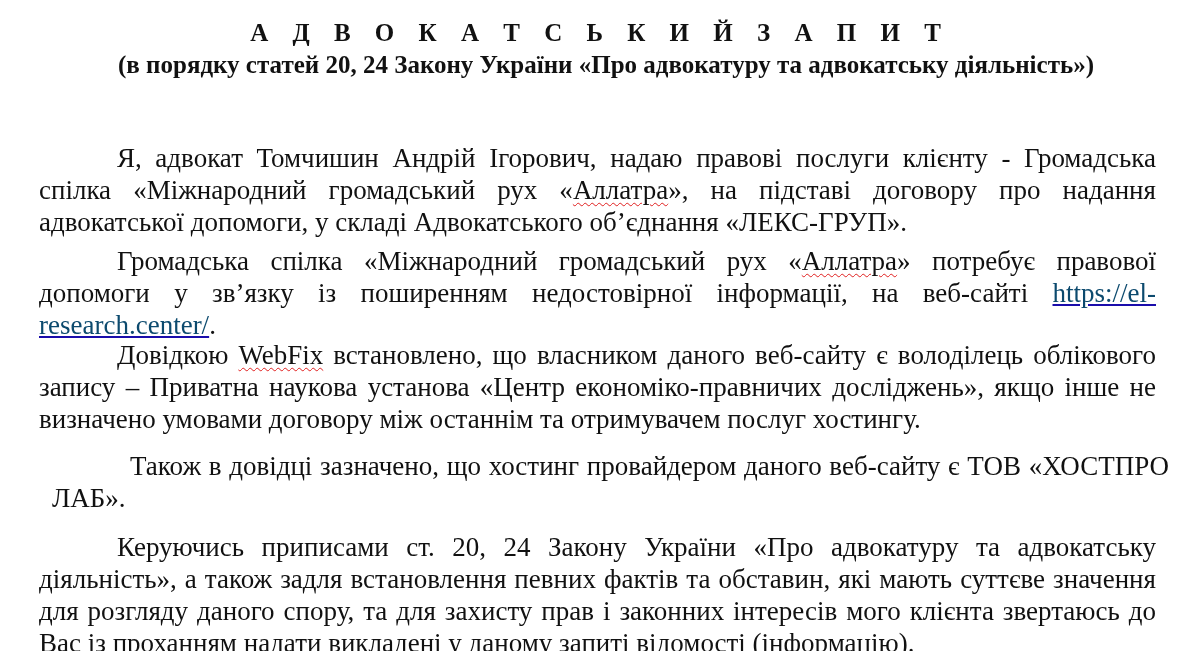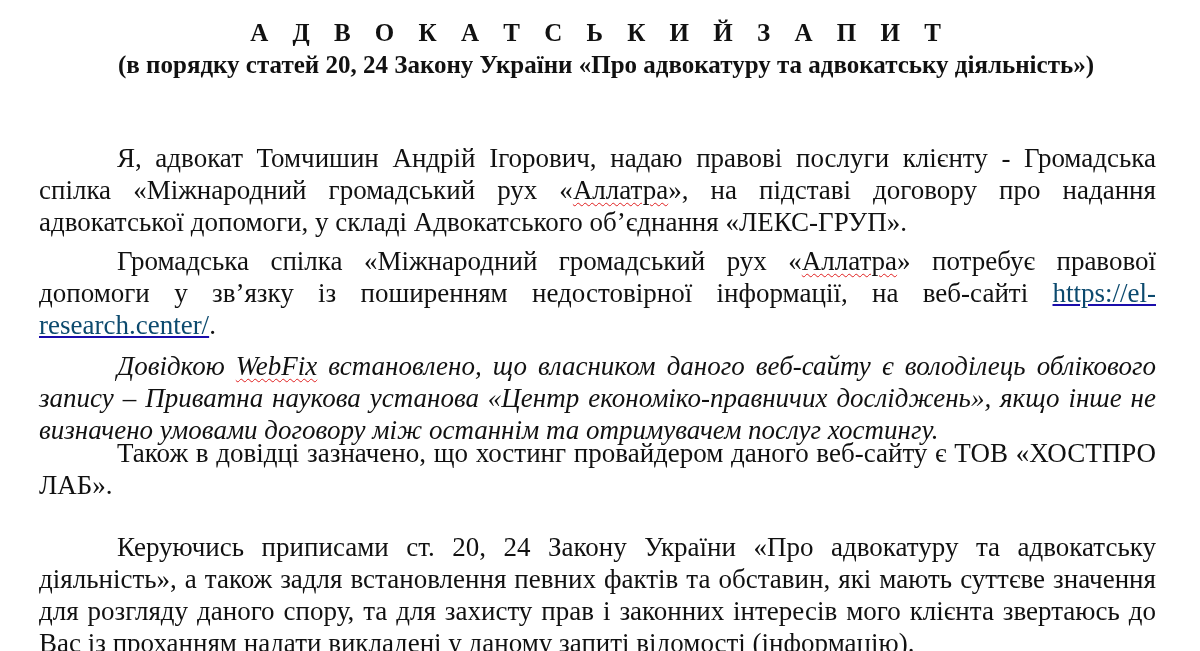--- a/index.html
+++ b/index.html
@@ -45,21 +45,21 @@
       position: absolute;
       left: 39px;
       width: 1117px;
       font-size: 27px;
       line-height: 32px;
       text-align: justify;
       text-indent: 78px;
     }
     .p1 { top: 142px; }
     .p2 { top: 245px; }
-    .p3 { top: 350px; font-style: italic; }
+    .p3 { top: 339px; }
     .p4 { top: 437px; }
     .p5 { top: 531px; }
     .link {
       color: #0c4a6e;
       text-decoration: underline;
       text-decoration-color: #1a0dab;
     }
     .spell {
       text-decoration: underline wavy #e02020;
       text-decoration-thickness: 1px;
@@ -78,20 +78,20 @@
   </p>
 
   <p class="para p2" style="margin:0">
     <span>Громадська спілка «Міжнародний громадський рух «</span><span class="spell">Аллатра</span><span>» потребує правової допомоги у зв’язку із поширенням недостовірної інформації, на веб-сайті </span><a class="link">https://el-research.center/</a><span>.</span>
   </p>
 
   <p class="para p3" style="margin:0">
     <span>Довідкою </span><span class="spell">WebFix</span><span> встановлено, що власником даного веб-сайту є володілець облікового запису – Приватна наукова установа «Центр економіко-правничих досліджень», якщо інше не визначено умовами договору між останнім та отримувачем послуг хостингу.</span>
   </p>
 
-  <p class="para p4" style="margin:0">
+  <p class="para p4" style="margin:13px">
     <span>Також в довідці зазначено, що хостинг провайдером даного веб-сайту є ТОВ «ХОСТПРО ЛАБ».</span>
   </p>
 
   <p class="para p5" style="margin:0">
     <span>Керуючись приписами ст. 20, 24 Закону України «Про адвокатуру та адвокатську діяльність», а також задля встановлення певних фактів та обставин, які мають суттєве значення для розгляду даного спору, та для захисту прав і законних інтересів мого клієнта звертаюсь до Вас із проханням надати викладені у даному запиті відомості (інформацію).</span>
   </p>
 </div>
 
 </body></html>

